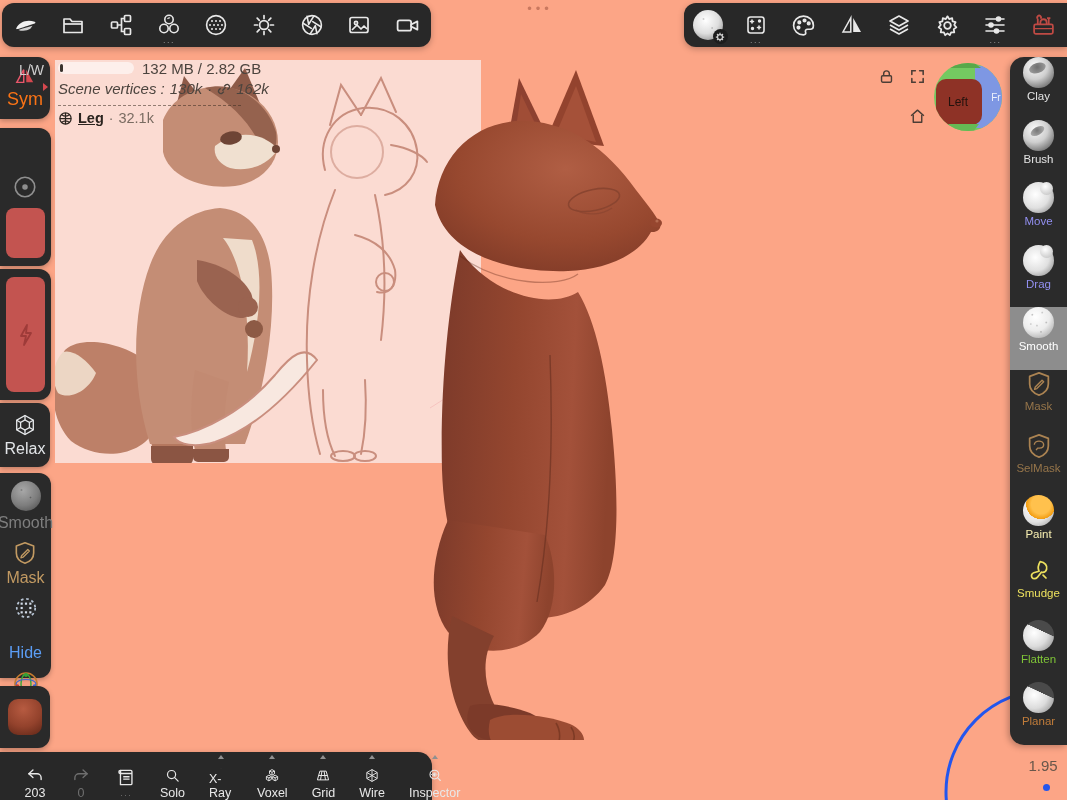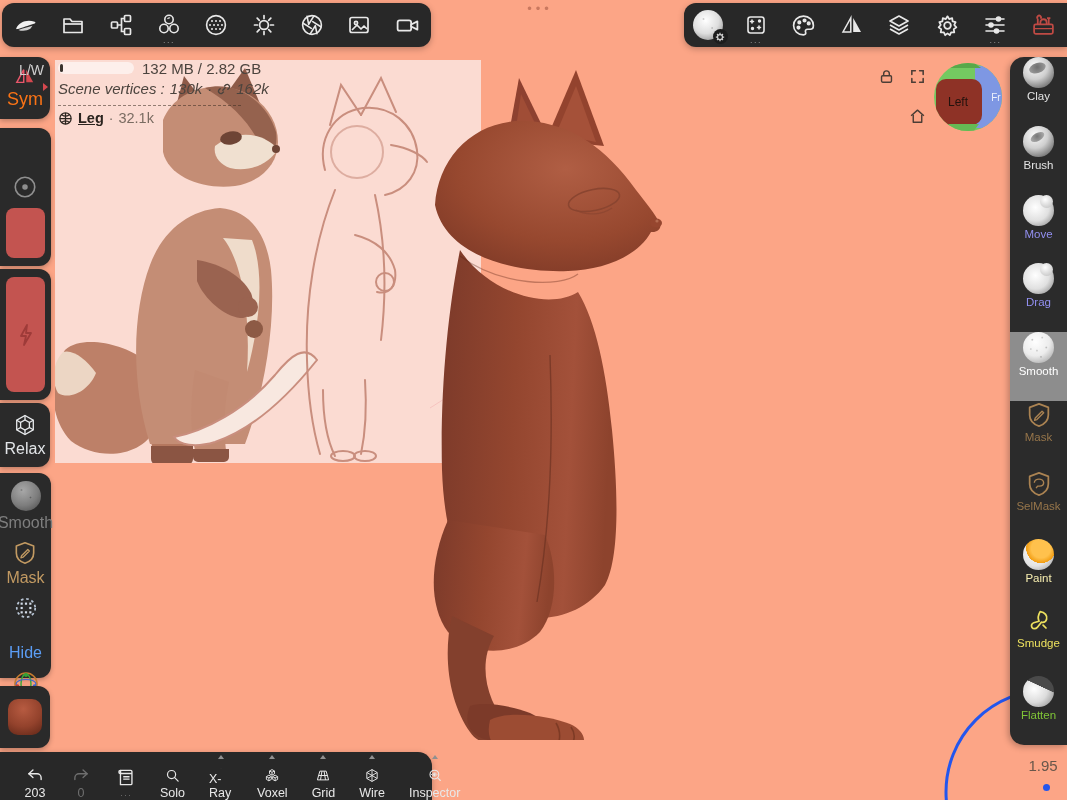--- a/index.html
+++ b/index.html
@@ -522,20 +522,24 @@
     <svg width="28" height="28" viewBox="0 0 24 24" fill="none" stroke="#ece05e" stroke-width="1.5" stroke-linecap="round" stroke-linejoin="round">
       <path d="M13 4 C17 4.5 19.5 7.5 18.5 10.5 C17.8 12.6 15.8 13.5 14 13 L10.5 17.5 C9.2 19 7 19 6 17.5 C5 16 5.8 14 7.5 13.5 L12 12.2 C11 10 11.5 6.5 13 4 Z"></path>
       <path d="M15.5 15.5 l2.5 2.5"></path>
     </svg>
     <span class="rlabel lbl-smudge">Smudge</span>
   </div>
   <div class="rtool">
     <div class="sphere sph-flat"></div>
     <span class="rlabel lbl-green">Flatten</span>
   </div>
+  <div class="rtool">
+    <div class="sphere sph-flat"></div>
+    <span class="rlabel lbl-orange">Planar</span>
+  </div>
 </div>
 
 <div class="abs bar bar-bottom">
   <div class="bbtn">
     <svg width="22" height="20" viewBox="0 0 24 22" fill="none" stroke="#e8e8e8" stroke-width="2" stroke-linecap="round" stroke-linejoin="round">
       <path d="M9 3 L3 8.5 L9 14"></path>
         <path d="M3 8.5 H15 a6 6 0 0 1 6 6 V17"></path>
     </svg>
     <span class="blabel">203</span>
   </div>

